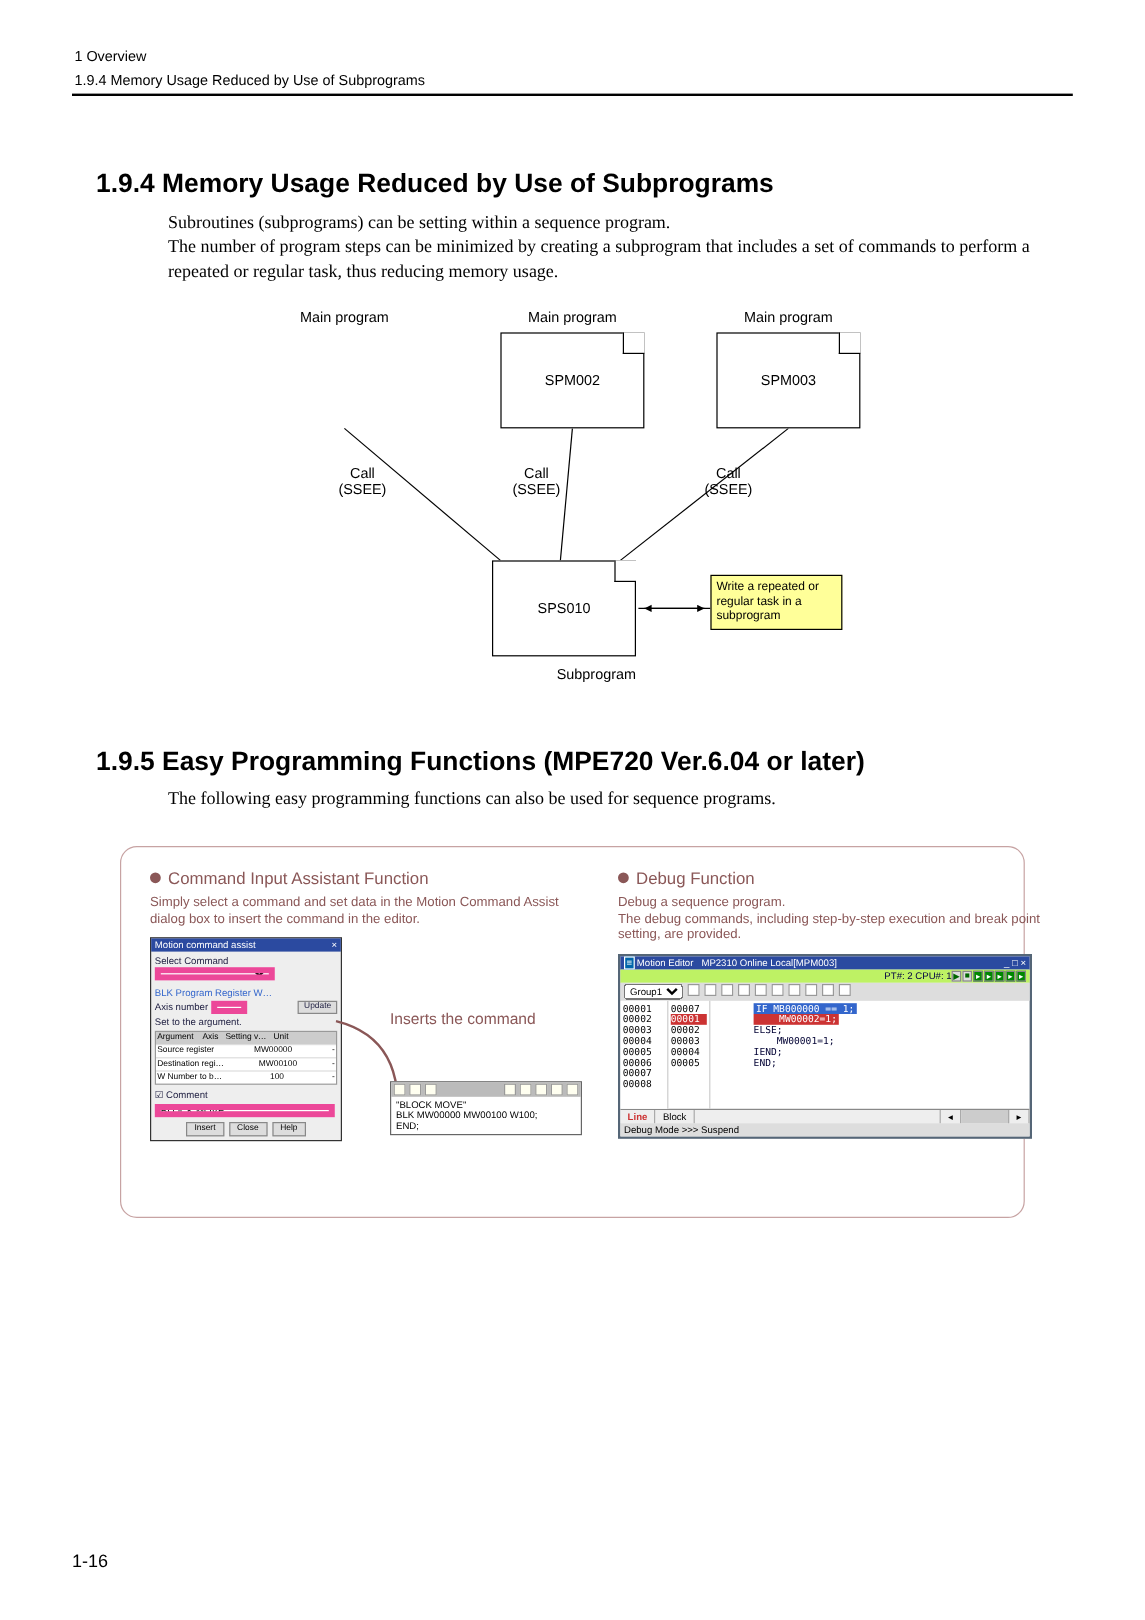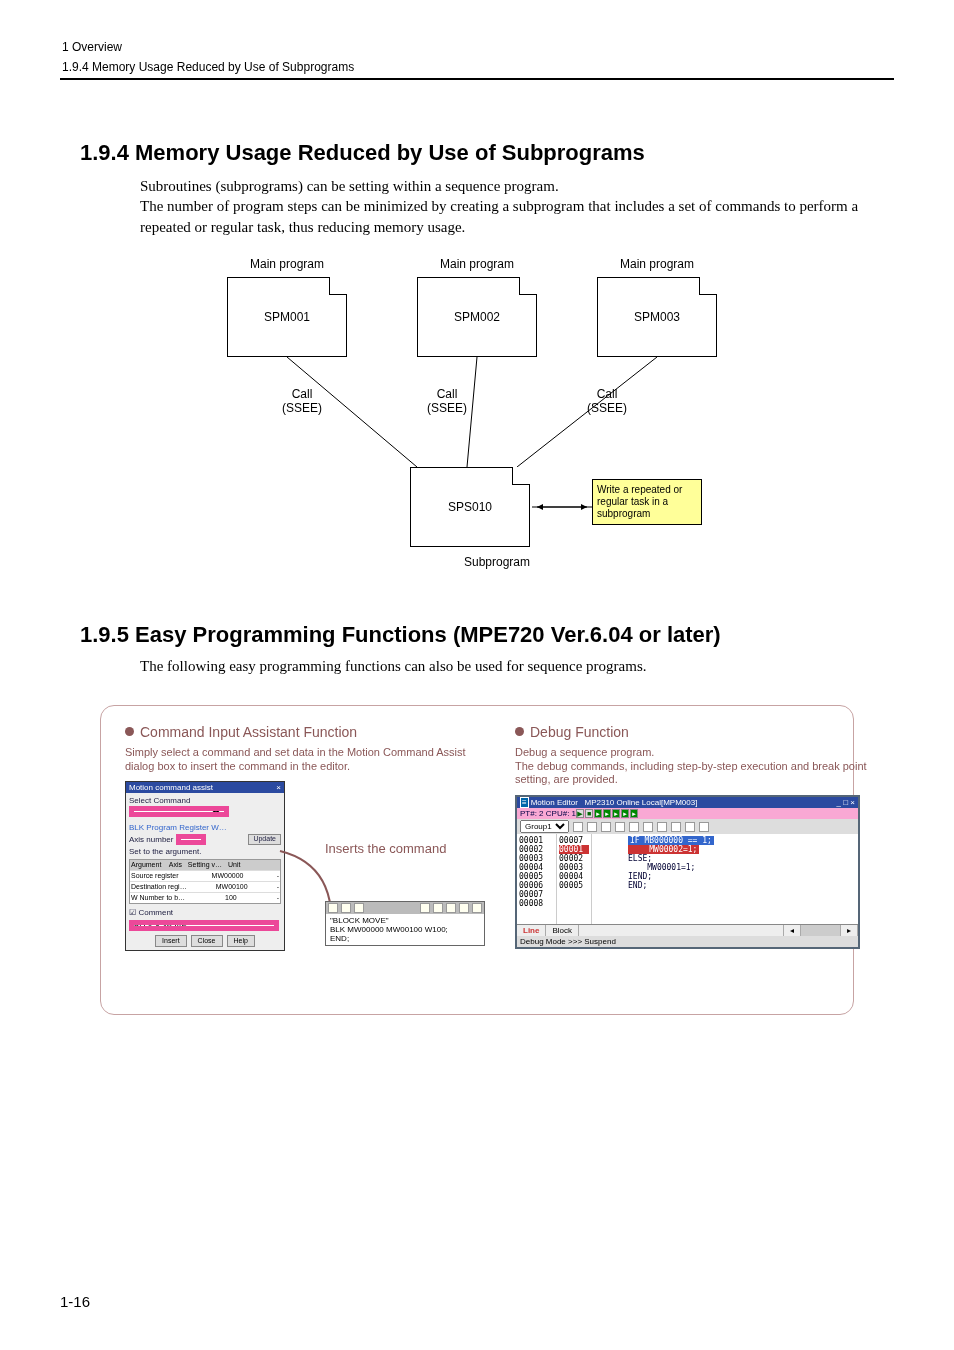--- a/index.html
+++ b/index.html
@@ -40,24 +40,24 @@
   .left .assist-win .tbl .td { padding: 1px; border-top: 1px solid #ddd; display: flex; justify-content: space-between; }
   .left .assist-win .btns { margin-top: 4px; display: flex; gap: 4px; justify-content: center; }
   .left .assist-win .btns .b { border: 1px solid #888; background: #ddd; padding: 1px 6px; font-size: 7px; }
   .left .ed-win { position: absolute; left: 200px; top: 120px; width: 160px; border: 1px solid #666; background: #fff; font-size: 8px; }
   .left .ed-title { background: #bbb; padding: 1px 2px; display: flex; gap: 3px; color: #5a4; }
   .left .ed-body { padding: 2px 4px; }
   .left .ins-label { position: absolute; left: 200px; top: 60px; color: #8a5757; font-size: 13px; }
   .arrow-curve { position: absolute; left: 145px; top: 65px; }
   .right .ed-win2 { width: 345px; border: 2px solid #567; background: #fff; font-size: 8px; }
   .right .ed-win2 .title { background: #2b4aa0; color: #fff; padding: 1px 3px; display: flex; justify-content: space-between; align-items: center; }
-  .right .ed-win2 .bar { background: #f9a8d4; padding: 1px 3px; display: flex; justify-content: flex-start; align-items: center; }
+  .right .ed-win2 .bar { background: #bef264; padding: 1px 3px; display: flex; justify-content: flex-end; align-items: center; }
   .right .ed-win2 .bar .play { display: flex; gap: 1px; }
   .right .ed-win2 .bar .play span { display: inline-block; width: 8px; height: 9px; border: 1px solid #888; background: #ddd; font-size: 7px; text-align: center; color: #060; }
-  .right .ed-win2 .toolbar { background: #ddd; padding: 1px 3px; display: flex; align-items: center; gap: 4px; }
+  .right .ed-win2 .toolbar { background: #ddd; padding: 1px 3px; display: flex; gap: 4px; }
   .right .ed-win2 .toolbar .icn { width: 10px; height: 10px; border: 1px solid #999; background: #fff; }
   .right .ed-win2 .code { display: flex; height: 90px; }
   .right .ed-win2 .code .ln { width: 40px; background: #fff; border-right: 1px solid #ccc; font-family: monospace; font-size: 8px; padding: 2px; color: #000; }
   .right .ed-win2 .code .ln .n { display: block; }
   .right .ed-win2 .code .bp { width: 35px; border-right: 1px solid #ccc; font-family: monospace; font-size: 8px; padding: 2px; }
   .right .ed-win2 .code .bp .n { display: block; }
   .right .ed-win2 .code .bp .hit { background: #c33; color: #fff; }
   .right .ed-win2 .code .txt { flex: 1; font-family: monospace; font-size: 8px; padding: 2px 4px; color: #003; }
   .right .ed-win2 .code .txt .l { display: block; white-space: pre; margin-left: 32px; }
   .right .ed-win2 .code .txt .hl1 { background: #36c; color: #fff; display: inline-block; padding: 0 2px; }
@@ -95,24 +95,20 @@
       <line x1="310" y1="100" x2="300" y2="210" stroke="#000" stroke-width="1"></line>
       <line x1="490" y1="100" x2="350" y2="210" stroke="#000" stroke-width="1"></line>
       <line x1="365" y1="250" x2="420" y2="250" stroke="#000" stroke-width="1" marker-end="url(#ah)"></line>
       <line x1="425" y1="250" x2="370" y2="250" stroke="#000" stroke-width="1" marker-end="url(#ah)"></line>
     </svg>
 
     <div class="main-label" style="left:60px">Main program</div>
     <div class="main-label" style="left:250px">Main program</div>
     <div class="main-label" style="left:430px">Main program</div>
 
-    <div class="doc" style="left:60px; top:20px">
-      <div class="filler-corner"></div>
-      <span>SPM001</span>
-    </div>
     <div class="doc" style="left:250px; top:20px">
       <div class="filler-corner"></div>
       <span>SPM002</span>
     </div>
     <div class="doc" style="left:430px; top:20px">
       <div class="filler-corner"></div>
       <span>SPM003</span>
     </div>
 
     <div class="call-label" style="left:115px; top:130px">

